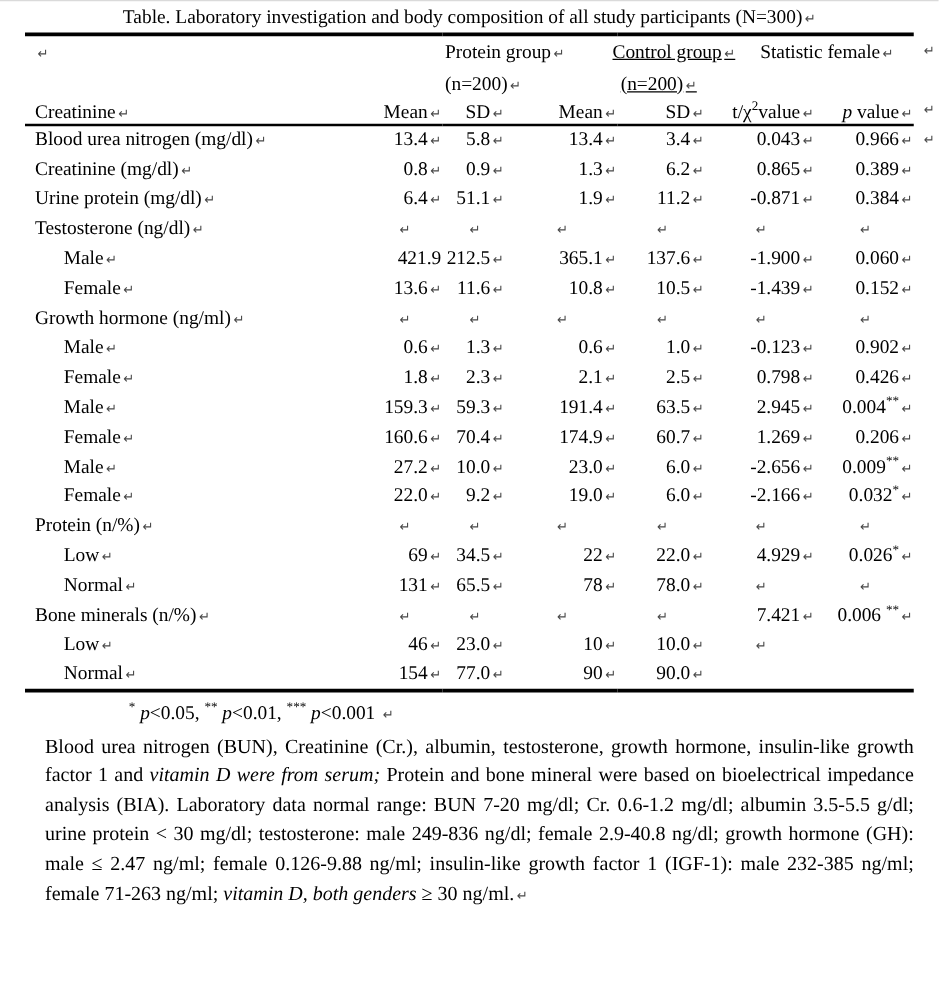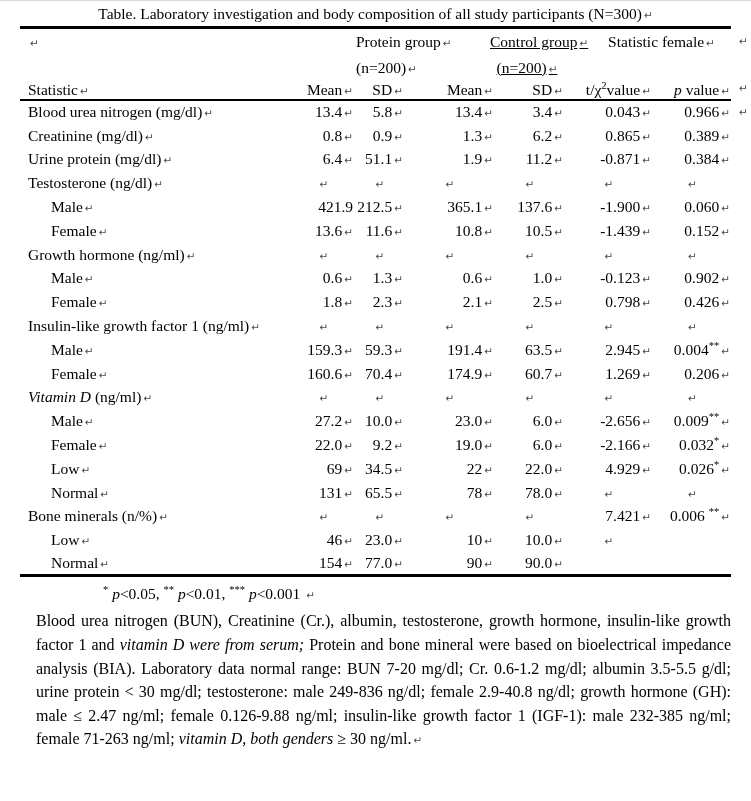--- a/index.html
+++ b/index.html
@@ -65,21 +65,21 @@
         <td colspan="2" class="grp g2"><span>Control group</span><span class="cr">↵</span></td>
         <td colspan="2" class="grp g3"><span>Statistic female</span><span class="cr">↵</span></td>
       </tr>
       <tr class="gb">
         <td></td>
         <td colspan="2" class="grp g1"><span>(n=200)</span><span class="cr">↵</span></td>
         <td colspan="2" class="grp g2"><span>(n=200)</span><span class="cr">↵</span></td>
         <td colspan="2"></td>
       </tr>
       <tr class="gc">
-        <td class="lbl"><span>Statistic</span><span class="cr">↵</span></td>
+        <td class="lbl"><span>Creatinine</span><span class="cr">↵</span></td>
         <td class="num"><span>Mean</span><span class="cr">↵</span></td>
         <td class="num"><span>SD</span><span class="cr">↵</span></td>
         <td class="num"><span>Mean</span><span class="cr">↵</span></td>
         <td class="num"><span>SD</span><span class="cr">↵</span></td>
         <td class="num"><span>t/χ</span><sup class="s">2</sup><span>value</span><span class="cr">↵</span></td>
         <td class="num"><span class="ital">p</span><span> value</span><span class="cr">↵</span></td>
       </tr>
     </thead>
     <tbody id="tbody">
         <tr>
@@ -157,72 +157,63 @@
         <tr>
           <td class="lbl ind">Female<span class="cr">↵</span></td>
           <td class="num">1.8<span class="cr">↵</span></td>
           <td class="num">2.3<span class="cr">↵</span></td>
           <td class="num">2.1<span class="cr">↵</span></td>
           <td class="num">2.5<span class="cr">↵</span></td>
           <td class="num">0.798<span class="cr">↵</span></td>
           <td class="num">0.426<span class="cr">↵</span></td>
         </tr>
         <tr>
-          <td class="lbl">Insulin-like growth factor 1 (ng/ml)<span class="cr">↵</span></td>
-          <td class="emp"><span class="cr">↵</span></td>
-          <td class="emp"><span class="cr">↵</span></td>
-          <td class="emp"><span class="cr">↵</span></td>
-          <td class="emp"><span class="cr">↵</span></td>
-          <td class="emp"><span class="cr">↵</span></td>
-          <td class="emp"><span class="cr">↵</span></td>
-        </tr>
-        <tr>
           <td class="lbl ind">Male<span class="cr">↵</span></td>
           <td class="num">159.3<span class="cr">↵</span></td>
           <td class="num">59.3<span class="cr">↵</span></td>
           <td class="num">191.4<span class="cr">↵</span></td>
           <td class="num">63.5<span class="cr">↵</span></td>
           <td class="num">2.945<span class="cr">↵</span></td>
           <td class="num">0.004<sup class="s">**</sup><span class="cr">↵</span></td>
         </tr>
         <tr>
           <td class="lbl ind">Female<span class="cr">↵</span></td>
           <td class="num">160.6<span class="cr">↵</span></td>
           <td class="num">70.4<span class="cr">↵</span></td>
           <td class="num">174.9<span class="cr">↵</span></td>
           <td class="num">60.7<span class="cr">↵</span></td>
           <td class="num">1.269<span class="cr">↵</span></td>
           <td class="num">0.206<span class="cr">↵</span></td>
         </tr>
         <tr>
-          <td class="lbl"><span class="ital">Vitamin D</span> (ng/ml)<span class="cr">↵</span></td>
-          <td class="emp"><span class="cr">↵</span></td>
-          <td class="emp"><span class="cr">↵</span></td>
-          <td class="emp"><span class="cr">↵</span></td>
-          <td class="emp"><span class="cr">↵</span></td>
-          <td class="emp"><span class="cr">↵</span></td>
-          <td class="emp"><span class="cr">↵</span></td>
-        </tr>
-        <tr>
           <td class="lbl ind">Male<span class="cr">↵</span></td>
           <td class="num">27.2<span class="cr">↵</span></td>
           <td class="num">10.0<span class="cr">↵</span></td>
           <td class="num">23.0<span class="cr">↵</span></td>
           <td class="num">6.0<span class="cr">↵</span></td>
           <td class="num">-2.656<span class="cr">↵</span></td>
           <td class="num">0.009<sup class="s">**</sup><span class="cr">↵</span></td>
         </tr>
         <tr>
           <td class="lbl ind">Female<span class="cr">↵</span></td>
           <td class="num">22.0<span class="cr">↵</span></td>
           <td class="num">9.2<span class="cr">↵</span></td>
           <td class="num">19.0<span class="cr">↵</span></td>
           <td class="num">6.0<span class="cr">↵</span></td>
           <td class="num">-2.166<span class="cr">↵</span></td>
           <td class="num">0.032<sup class="s">*</sup><span class="cr">↵</span></td>
+        </tr>
+        <tr>
+          <td class="lbl">Protein (n/%)<span class="cr">↵</span></td>
+          <td class="emp"><span class="cr">↵</span></td>
+          <td class="emp"><span class="cr">↵</span></td>
+          <td class="emp"><span class="cr">↵</span></td>
+          <td class="emp"><span class="cr">↵</span></td>
+          <td class="emp"><span class="cr">↵</span></td>
+          <td class="emp"><span class="cr">↵</span></td>
         </tr>
         <tr>
           <td class="lbl ind">Low<span class="cr">↵</span></td>
           <td class="num">69<span class="cr">↵</span></td>
           <td class="num">34.5<span class="cr">↵</span></td>
           <td class="num">22<span class="cr">↵</span></td>
           <td class="num">22.0<span class="cr">↵</span></td>
           <td class="num">4.929<span class="cr">↵</span></td>
           <td class="num">0.026<sup class="s">*</sup><span class="cr">↵</span></td>
         </tr>

